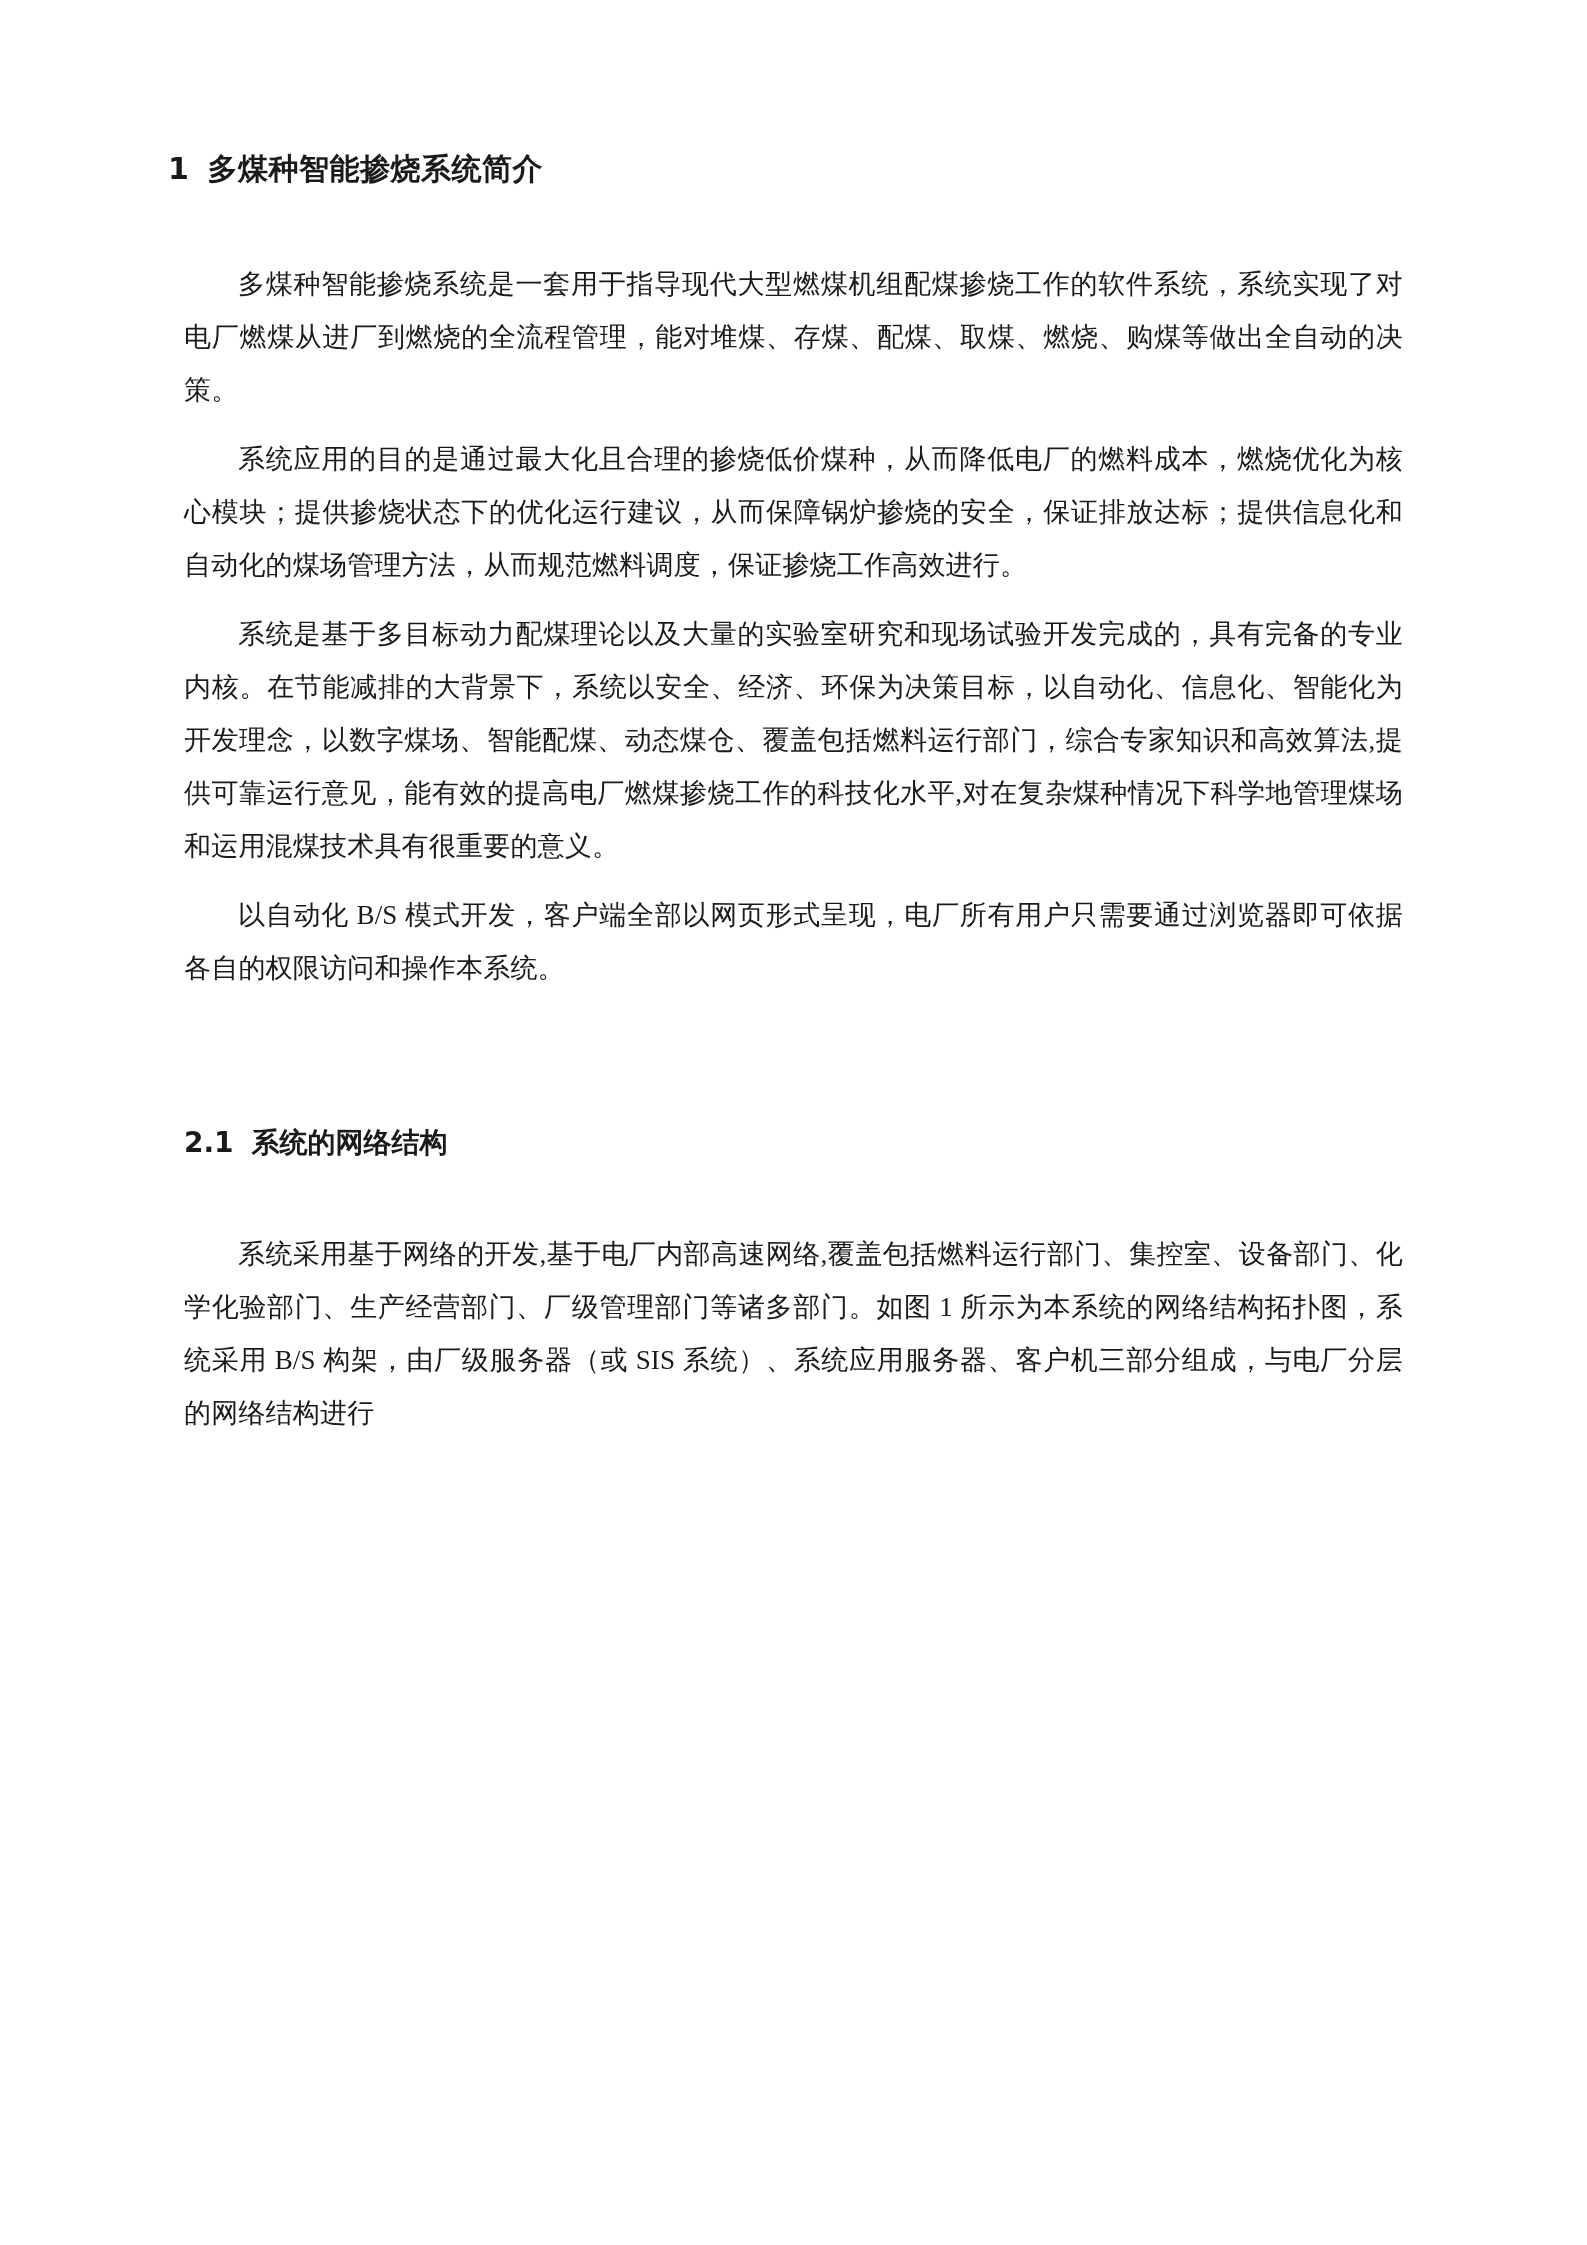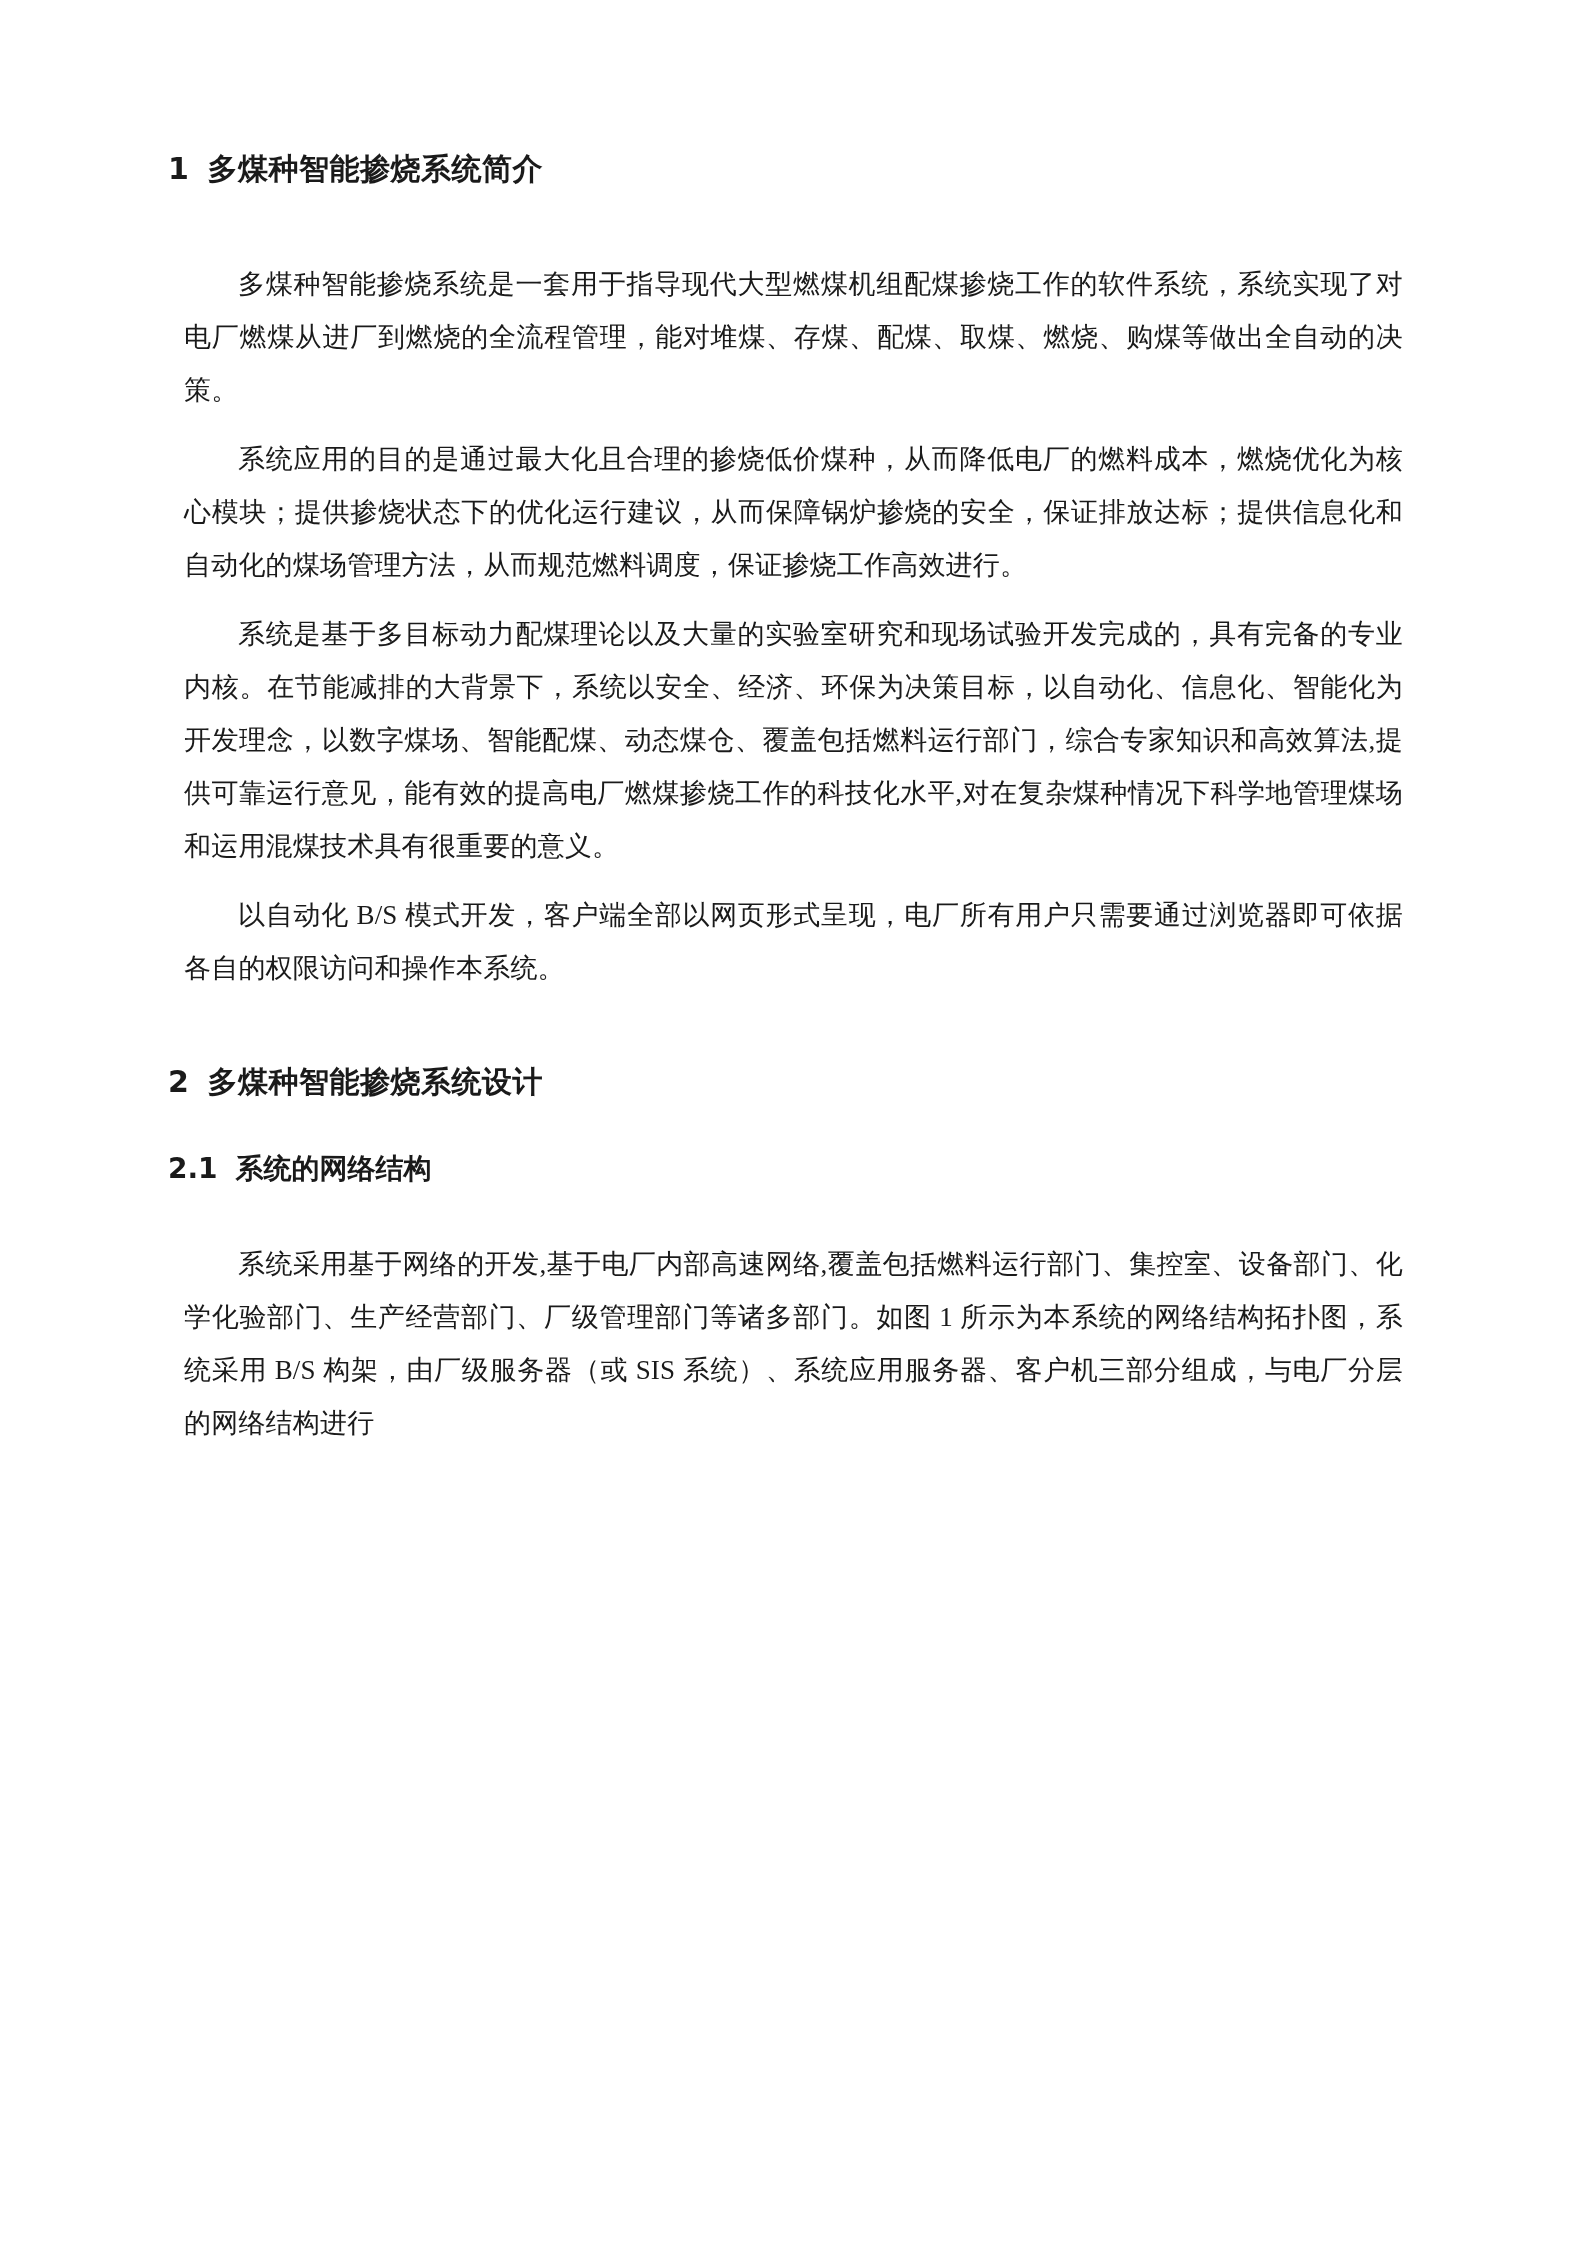--- a/index.html
+++ b/index.html
@@ -27,21 +27,21 @@
     font-weight: bold;
     letter-spacing: 0.5px;
     margin: 0 0 0 0;
     padding: 0;
     line-height: 1.4;
   }
   h2.subsection-title {
     font-family: "DejaVu Sans", "Liberation Sans", sans-serif;
     font-size: 28px;
     font-weight: bold;
-    margin: 0;
+    margin: 16px;
     padding: 0;
     line-height: 1.4;
   }
   .title-num {
     display: inline-block;
     margin-right: 18px;
   }
   p.body-text {
     font-size: 27px;
     line-height: 53px;
@@ -68,23 +68,20 @@
 
   <div class="gap-after-h1"></div>
 
   <p class="body-text">多煤种智能掺烧系统是一套用于指导现代大型燃煤机组配煤掺烧工作的软件系统，系统实现了对电厂燃煤从进厂到燃烧的全流程管理，能对堆煤、存煤、配煤、取煤、燃烧、购煤等做出全自动的决策。</p>
   <p class="body-text">系统应用的目的是通过最大化且合理的掺烧低价煤种，从而降低电厂的燃料成本，燃烧优化为核心模块；提供掺烧状态下的优化运行建议，从而保障锅炉掺烧的安全，保证排放达标；提供信息化和自动化的煤场管理方法，从而规范燃料调度，保证掺烧工作高效进行。</p>
   <p class="body-text">系统是基于多目标动力配煤理论以及大量的实验室研究和现场试验开发完成的，具有完备的专业内核。在节能减排的大背景下，系统以安全、经济、环保为决策目标，以自动化、信息化、智能化为开发理念，以数字煤场、智能配煤、动态煤仓、覆盖包括燃料运行部门，综合专家知识和高效算法,提供可靠运行意见，能有效的提高电厂燃煤掺烧工作的科技化水平,对在复杂煤种情况下科学地管理煤场和运用混煤技术具有很重要的意义。</p>
   <p class="body-text">以自动化 B/S 模式开发，客户端全部以网页形式呈现，电厂所有用户只需要通过浏览器即可依据各自的权限访问和操作本系统。</p>
 
   <div class="gap-before-h1"></div>
 
-  <h1 class="section-title">
-    <span class="title-num">2</span><span>多煤种智能掺烧系统设计</span>
-  </h1>
 
   <div class="gap-before-h2"></div>
 
   <h2 class="subsection-title">
     <span class="title-num">2.1</span><span>系统的网络结构</span>
   </h2>
 
   <div class="gap-after-h2"></div>
 
   <p class="body-text">系统采用基于网络的开发,基于电厂内部高速网络,覆盖包括燃料运行部门、集控室、设备部门、化学化验部门、生产经营部门、厂级管理部门等诸多部门。如图 1 所示为本系统的网络结构拓扑图，系统采用 B/S 构架，由厂级服务器（或 SIS 系统）、系统应用服务器、客户机三部分组成，与电厂分层的网络结构进行</p>

